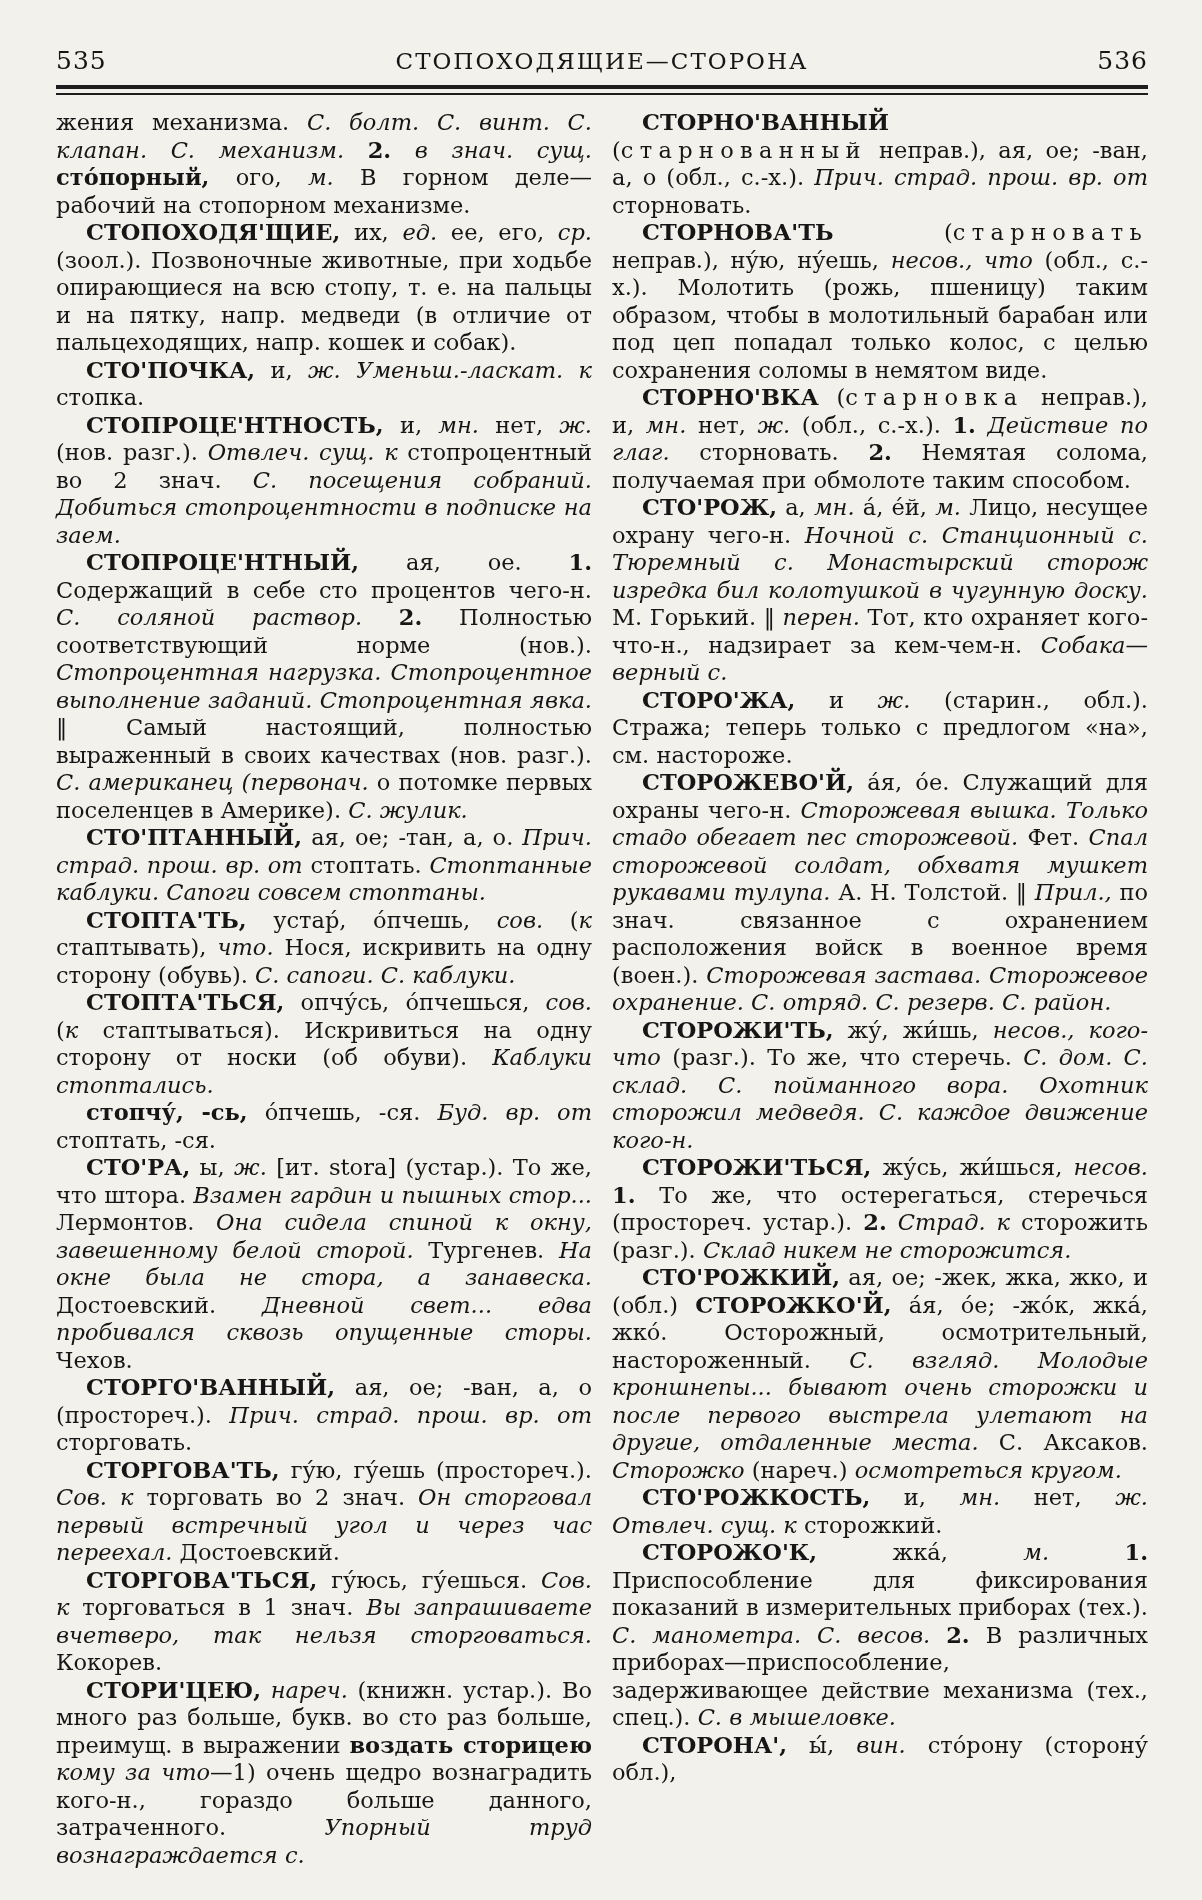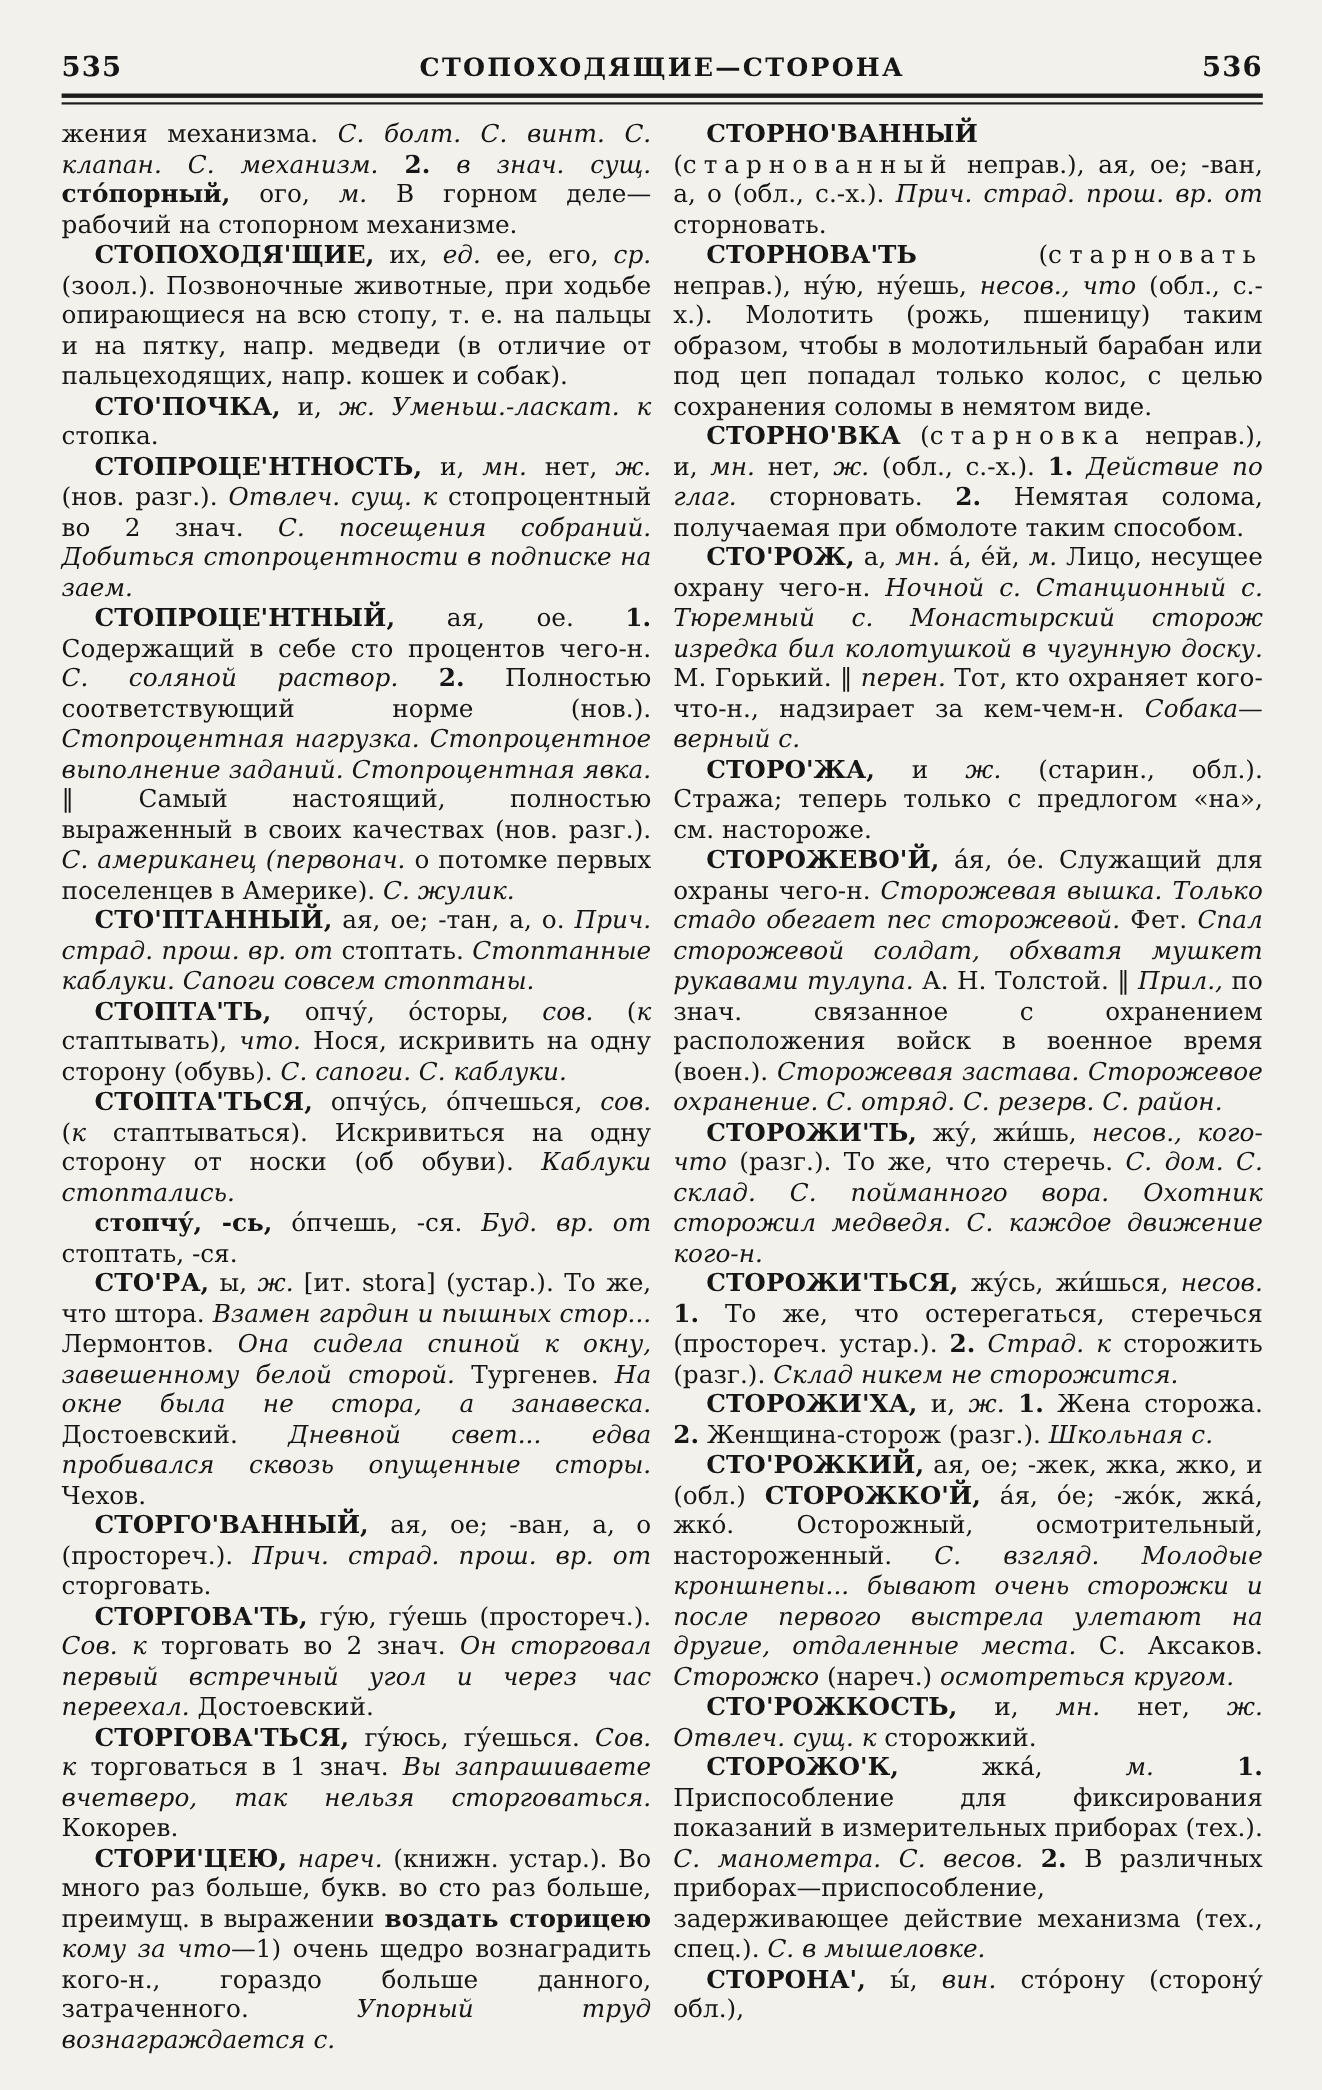--- a/index.html
+++ b/index.html
@@ -5,21 +5,21 @@
   html,body{margin:0;padding:0;}
   body{
     width:1202px;height:1900px;
     background:#f2f1ec;color:#161616;
     font-family:"DejaVu Serif","Liberation Serif",serif;
     overflow:hidden;position:relative;
   }
   .sheet{padding:48px 54px 0 56px;}
   .running-head{
     display:flex;align-items:baseline;justify-content:space-between;
-    font-weight:bold;font-size:24px;line-height:1;margin-bottom:12px;
+    font-weight:normal;font-size:24px;line-height:1;margin-bottom:12px;
   }
   .running-head .pageno{font-size:25px;letter-spacing:1px;}
   .running-head .title{font-size:23px;letter-spacing:2px;text-align:center;flex:1;}
   .rule{
     border-top:4px solid #1d1d1d;
     border-bottom:2px solid #1d1d1d;
     height:4px;margin-bottom:14px;
   }
   .columns{display:flex;gap:20px;}
   .col{width:538px;font-size:22.5px;line-height:27.5px;text-align:justify;}
@@ -40,38 +40,37 @@
   </div>
   <div class="rule"></div>
   <div class="columns">
     <div class="col">
         <p class="entry no-indent"><span>жения механизма. </span><span class="seg-i">С. болт. С. винт. С. клапан. С. механизм. </span><span class="seg-b">2.</span><span> </span><span class="seg-i">в знач. сущ.</span><span> </span><span class="seg-b">сто́порный,</span><span> ого, </span><span class="seg-i">м.</span><span> В горном деле—рабочий на стопорном механизме.</span></p>
         <p class="entry"><span class="seg-b">СТОПОХОДЯ'ЩИЕ,</span><span> их, </span><span class="seg-i">ед.</span><span> ее, его, </span><span class="seg-i">ср.</span><span> (зоол.). Позвоночные животные, при ходьбе опирающиеся на всю стопу, т. е. на пальцы и на пятку, напр. медведи (в отличие от пальцеходящих, напр. кошек и собак).</span></p>
         <p class="entry"><span class="seg-b">СТО'ПОЧКА,</span><span> и, </span><span class="seg-i">ж. Уменьш.-ласкат. к</span><span> стопка.</span></p>
         <p class="entry"><span class="seg-b">СТОПРОЦЕ'НТНОСТЬ,</span><span> и, </span><span class="seg-i">мн.</span><span> нет, </span><span class="seg-i">ж.</span><span> (нов. разг.). </span><span class="seg-i">Отвлеч. сущ. к</span><span> стопроцентный во 2 знач. </span><span class="seg-i">С. посещения собраний. Добиться стопроцентности в подписке на заем.</span></p>
         <p class="entry"><span class="seg-b">СТОПРОЦЕ'НТНЫЙ,</span><span> ая, ое. </span><span class="seg-b">1.</span><span> Содержащий в себе сто процентов чего-н. </span><span class="seg-i">С. соляной раствор.</span><span> </span><span class="seg-b">2.</span><span> Полностью соответствующий норме (нов.). </span><span class="seg-i">Стопроцентная нагрузка. Стопроцентное выполнение заданий. Стопроцентная явка.</span><span> ‖ Самый настоящий, полностью выраженный в своих качествах (нов. разг.). </span><span class="seg-i">С. американец (первонач.</span><span> о потомке первых поселенцев в Америке). </span><span class="seg-i">С. жулик.</span></p>
         <p class="entry"><span class="seg-b">СТО'ПТАННЫЙ,</span><span> ая, ое; -тан, а, о. </span><span class="seg-i">Прич. страд. прош. вр. от</span><span> стоптать. </span><span class="seg-i">Стоптанные каблуки. Сапоги совсем стоптаны.</span></p>
-        <p class="entry"><span class="seg-b">СТОПТА'ТЬ,</span><span> опчу́, о́сторы, </span><span class="seg-i">сов.</span><span> (</span><span class="seg-i">к</span><span> стаптывать), </span><span class="seg-i">что.</span><span> Нося, искривить на одну сторону (обувь). </span><span class="seg-i">С. сапоги. С. каблуки.</span></p>
+        <p class="entry"><span class="seg-b">СТОПТА'ТЬ,</span><span> устар́, о́пчешь, </span><span class="seg-i">сов.</span><span> (</span><span class="seg-i">к</span><span> стаптывать), </span><span class="seg-i">что.</span><span> Нося, искривить на одну сторону (обувь). </span><span class="seg-i">С. сапоги. С. каблуки.</span></p>
         <p class="entry"><span class="seg-b">СТОПТА'ТЬСЯ,</span><span> опчу́сь, о́пчешься, </span><span class="seg-i">сов.</span><span> (</span><span class="seg-i">к</span><span> стаптываться). Искривиться на одну сторону от носки (об обуви). </span><span class="seg-i">Каблуки стоптались.</span></p>
         <p class="entry"><span class="seg-b">стопчу́, -сь,</span><span> о́пчешь, -ся. </span><span class="seg-i">Буд. вр. от</span><span> стоптать, -ся.</span></p>
         <p class="entry"><span class="seg-b">СТО'РА,</span><span> ы, </span><span class="seg-i">ж.</span><span> [ит. stora] (устар.). То же, что штора. </span><span class="seg-i">Взамен гардин и пышных стор...</span><span> Лермонтов. </span><span class="seg-i">Она сидела спиной к окну, завешенному белой сторой.</span><span> Тургенев. </span><span class="seg-i">На окне была не стора, а занавеска.</span><span> Достоевский. </span><span class="seg-i">Дневной свет... едва пробивался сквозь опущенные сторы.</span><span> Чехов.</span></p>
         <p class="entry"><span class="seg-b">СТОРГО'ВАННЫЙ,</span><span> ая, ое; -ван, а, о (простореч.). </span><span class="seg-i">Прич. страд. прош. вр. от</span><span> сторговать.</span></p>
         <p class="entry"><span class="seg-b">СТОРГОВА'ТЬ,</span><span> гу́ю, гу́ешь (простореч.). </span><span class="seg-i">Сов. к</span><span> торговать во 2 знач. </span><span class="seg-i">Он сторговал первый встречный угол и через час переехал.</span><span> Достоевский.</span></p>
         <p class="entry"><span class="seg-b">СТОРГОВА'ТЬСЯ,</span><span> гу́юсь, гу́ешься. </span><span class="seg-i">Сов. к</span><span> торговаться в 1 знач. </span><span class="seg-i">Вы запрашиваете вчетверо, так нельзя сторговаться.</span><span> Кокорев.</span></p>
         <p class="entry"><span class="seg-b">СТОРИ'ЦЕЮ,</span><span> </span><span class="seg-i">нареч.</span><span> (книжн. устар.). Во много раз больше, букв. во сто раз больше, преимущ. в выражении </span><span class="seg-b">воздать сторицею</span><span> </span><span class="seg-i">кому за что</span><span>—1) очень щедро вознаградить кого-н., гораздо больше данного, затраченного. </span><span class="seg-i">Упорный труд вознаграждается с.</span></p>
       </div>
     <div class="col">
         <p class="entry"><span class="seg-b">СТОРНО'ВАННЫЙ</span><span> (</span><span class="seg-sp">старнованный</span><span> неправ.), ая, ое; -ван, а, о (обл., с.-х.). </span><span class="seg-i">Прич. страд. прош. вр. от</span><span> сторновать.</span></p>
         <p class="entry"><span class="seg-b">СТОРНОВА'ТЬ</span><span> (</span><span class="seg-sp">старновать</span><span> неправ.), ну́ю, ну́ешь, </span><span class="seg-i">несов., что</span><span> (обл., с.-х.). Молотить (рожь, пшеницу) таким образом, чтобы в молотильный барабан или под цеп попадал только колос, с целью сохранения соломы в немятом виде.</span></p>
         <p class="entry"><span class="seg-b">СТОРНО'ВКА</span><span> (</span><span class="seg-sp">старновка</span><span> неправ.), и, </span><span class="seg-i">мн.</span><span> нет, </span><span class="seg-i">ж.</span><span> (обл., с.-х.). </span><span class="seg-b">1.</span><span> </span><span class="seg-i">Действие по глаг.</span><span> сторновать. </span><span class="seg-b">2.</span><span> Немятая солома, получаемая при обмолоте таким способом.</span></p>
         <p class="entry"><span class="seg-b">СТО'РОЖ,</span><span> а, </span><span class="seg-i">мн.</span><span> а́, е́й, </span><span class="seg-i">м.</span><span> Лицо, несущее охрану чего-н. </span><span class="seg-i">Ночной с. Станционный с. Тюремный с. Монастырский сторож изредка бил колотушкой в чугунную доску.</span><span> М. Горький. ‖ </span><span class="seg-i">перен.</span><span> Тот, кто охраняет кого-что-н., надзирает за кем-чем-н. </span><span class="seg-i">Собака—верный с.</span></p>
         <p class="entry"><span class="seg-b">СТОРО'ЖА,</span><span> и </span><span class="seg-i">ж.</span><span> (старин., обл.). Стража; теперь только с предлогом «на», см. настороже.</span></p>
         <p class="entry"><span class="seg-b">СТОРОЖЕВО'Й,</span><span> а́я, о́е. Служащий для охраны чего-н. </span><span class="seg-i">Сторожевая вышка. Только стадо обегает пес сторожевой.</span><span> Фет. </span><span class="seg-i">Спал сторожевой солдат, обхватя мушкет рукавами тулупа.</span><span> А. Н. Толстой. ‖ </span><span class="seg-i">Прил.,</span><span> по знач. связанное с охранением расположения войск в военное время (воен.). </span><span class="seg-i">Сторожевая застава. Сторожевое охранение. С. отряд. С. резерв. С. район.</span></p>
         <p class="entry"><span class="seg-b">СТОРОЖИ'ТЬ,</span><span> жу́, жи́шь, </span><span class="seg-i">несов., кого-что</span><span> (разг.). То же, что стеречь. </span><span class="seg-i">С. дом. С. склад. С. пойманного вора. Охотник сторожил медведя. С. каждое движение кого-н.</span></p>
         <p class="entry"><span class="seg-b">СТОРОЖИ'ТЬСЯ,</span><span> жу́сь, жи́шься, </span><span class="seg-i">несов.</span><span> </span><span class="seg-b">1.</span><span> То же, что остерегаться, стеречься (простореч. устар.). </span><span class="seg-b">2.</span><span> </span><span class="seg-i">Страд. к</span><span> сторожить (разг.). </span><span class="seg-i">Склад никем не сторожится.</span></p>
-        <p class="entry"><span class="seg-b">СТОРОЖИ'ХА,</span><span> и, </span><span class="seg-i">ж.</span><span> </span><span class="seg-b">1.</span><span> Жена сторожа. </span><span class="seg-b">2.</span><span> Женщина-сторож (разг.). </span><span class="seg-i">Школьная с.</span></p>
         <p class="entry"><span class="seg-b">СТО'РОЖКИЙ,</span><span> ая, ое; -жек, жка, жко, и (обл.) </span><span class="seg-b">СТОРОЖКО'Й,</span><span> а́я, о́е; -жо́к, жка́, жко́. Осторожный, осмотрительный, настороженный. </span><span class="seg-i">С. взгляд. Молодые кроншнепы... бывают очень сторожки и после первого выстрела улетают на другие, отдаленные места.</span><span> С. Аксаков. </span><span class="seg-i">Сторожко</span><span> (нареч.) </span><span class="seg-i">осмотреться кругом.</span></p>
         <p class="entry"><span class="seg-b">СТО'РОЖКОСТЬ,</span><span> и, </span><span class="seg-i">мн.</span><span> нет, </span><span class="seg-i">ж. Отвлеч. сущ. к</span><span> сторожкий.</span></p>
         <p class="entry"><span class="seg-b">СТОРОЖО'К,</span><span> жка́, </span><span class="seg-i">м.</span><span> </span><span class="seg-b">1.</span><span> Приспособление для фиксирования показаний в измерительных приборах (тех.). </span><span class="seg-i">С. манометра. С. весов.</span><span> </span><span class="seg-b">2.</span><span> В различных приборах—приспособление, задерживающее действие механизма (тех., спец.). </span><span class="seg-i">С. в мышеловке.</span></p>
         <p class="entry"><span class="seg-b">СТОРОНА',</span><span> ы́, </span><span class="seg-i">вин.</span><span> сто́рону (сторону́ обл.), </span></p>
       </div>
   </div>
 </div>
 
 </body></html>

